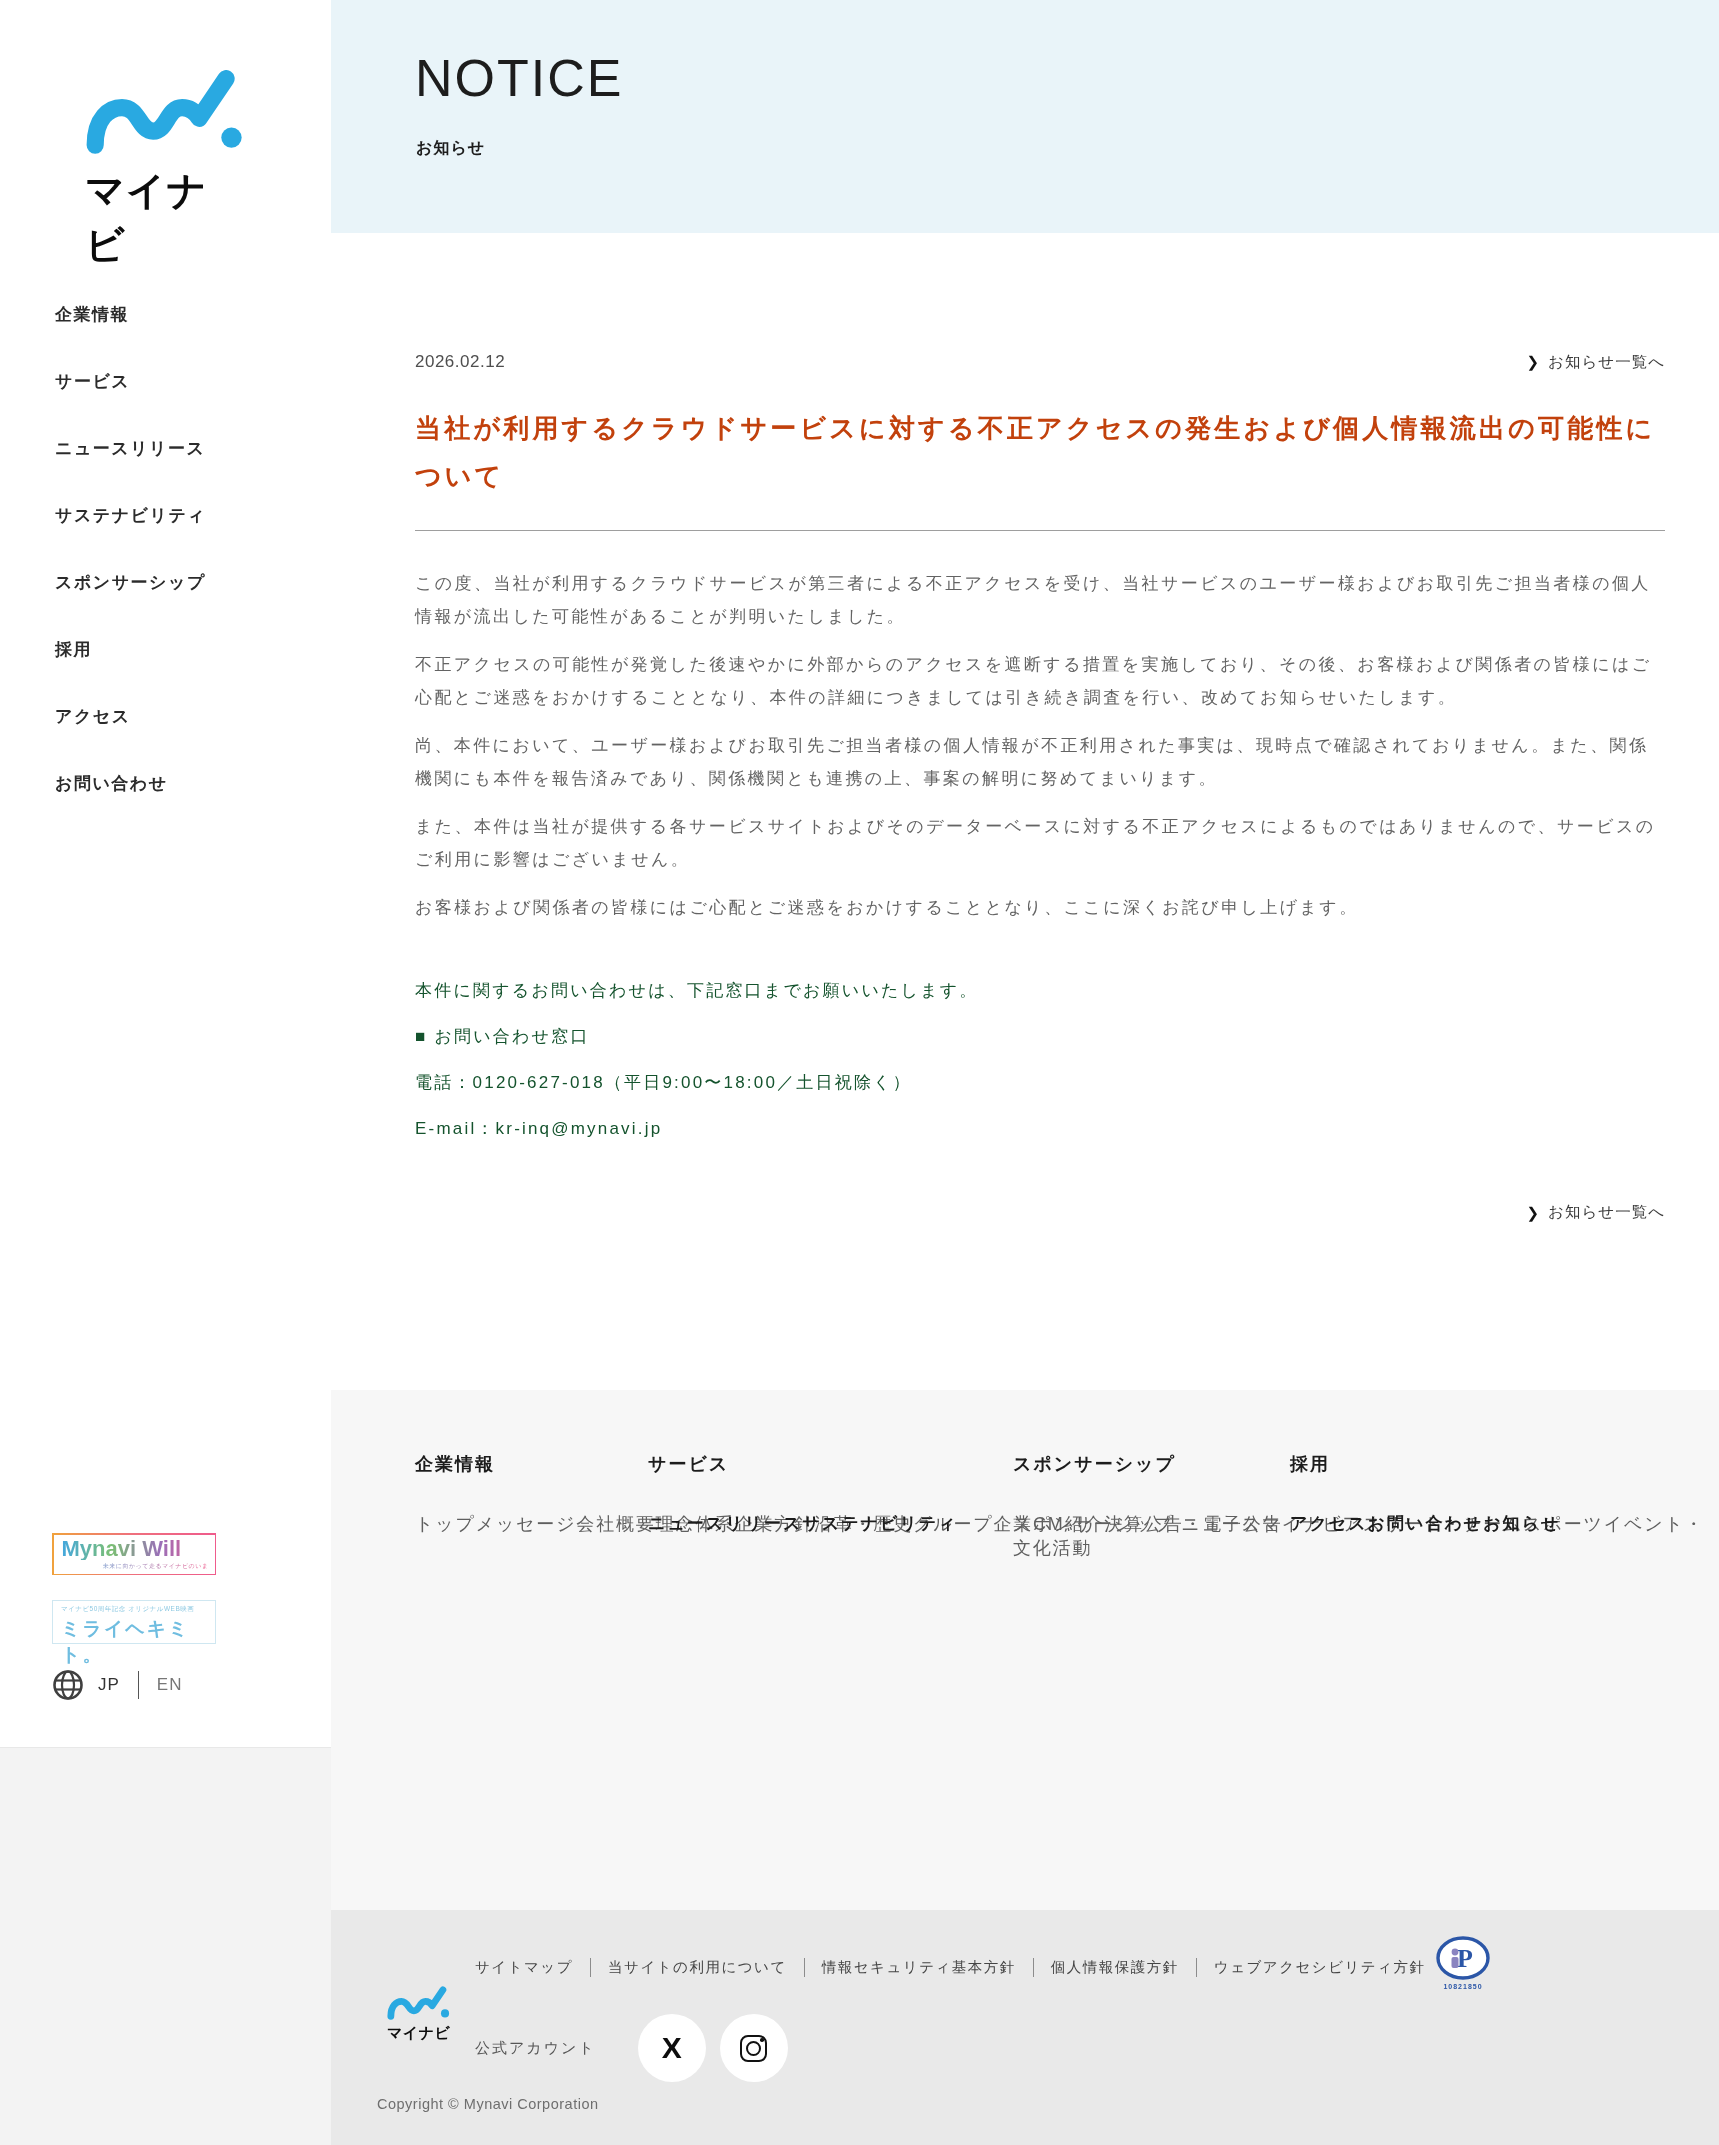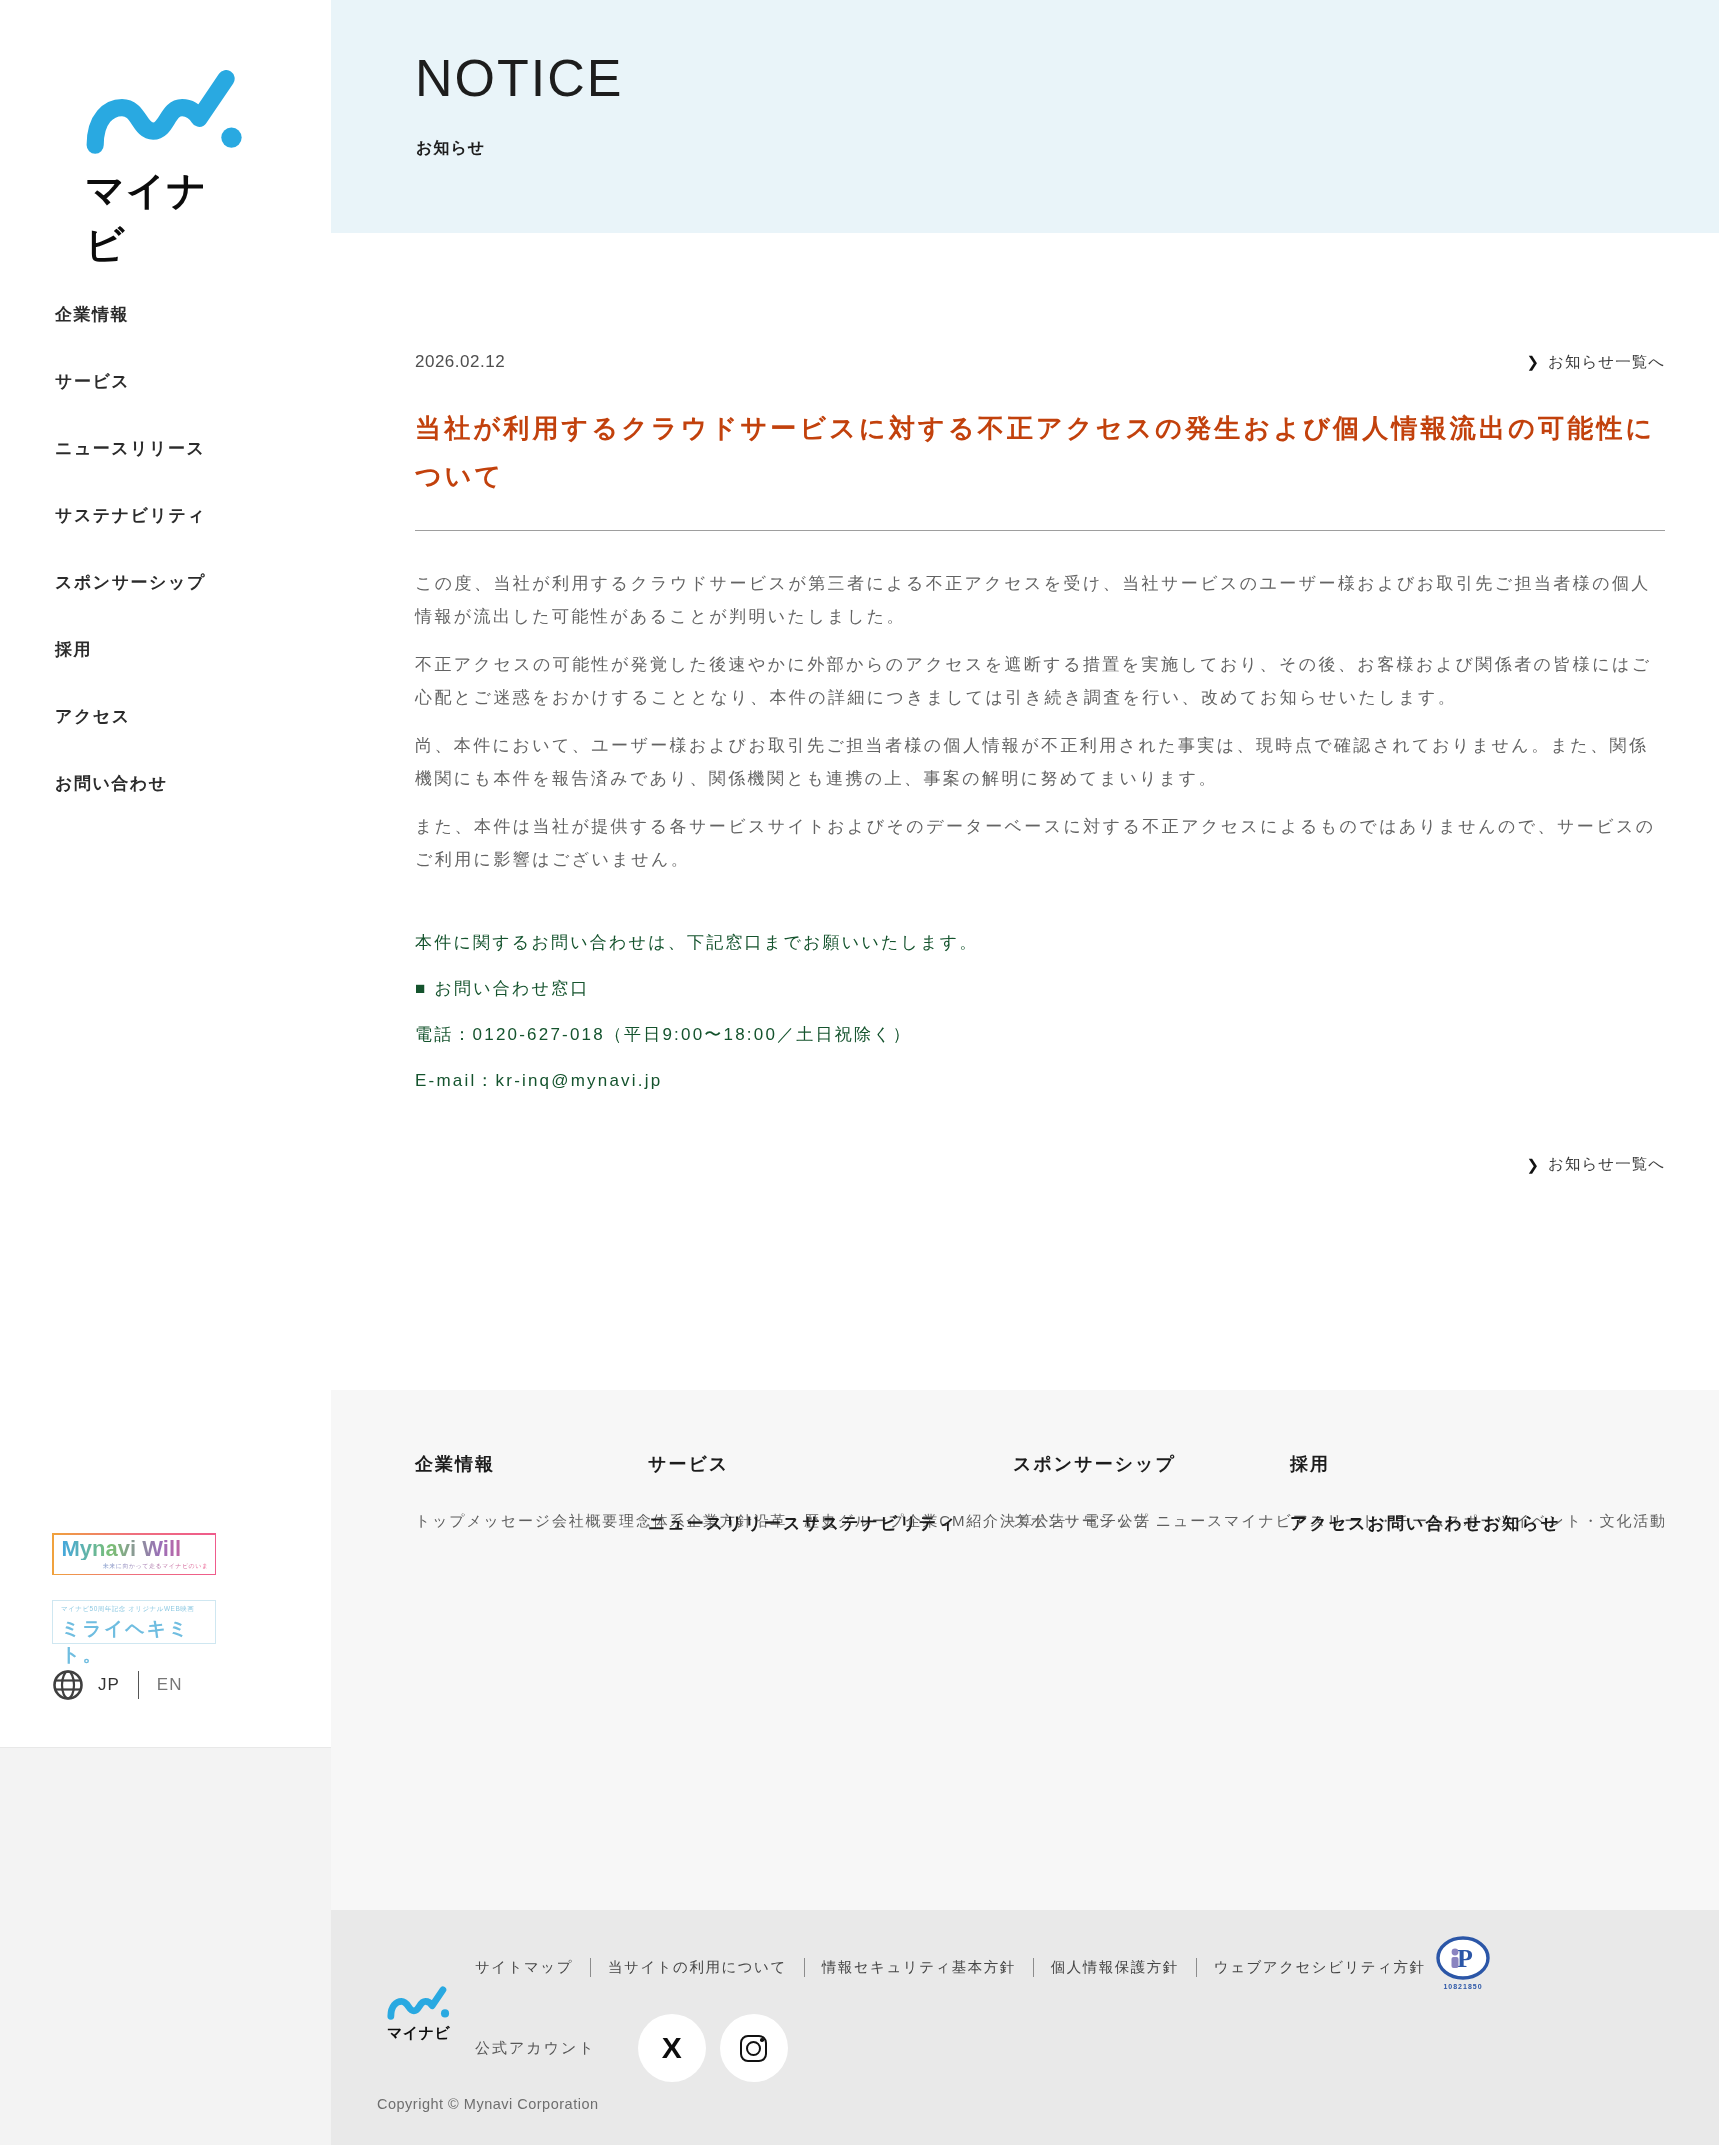--- a/index.html
+++ b/index.html
@@ -59,21 +59,21 @@
   .bottom-link-row { margin-top:60px; display:flex; justify-content:flex-end; }
 
   
   .footer-grey { position:absolute; left:331px; top:1390px; width:1388px; height:520px; background:#f7f7f7; }
   .left-grey { position:absolute; left:0; top:1747px; width:331px; height:398px; background:#f3f3f3; border-top:1px solid #e8e8e8; }
   .bottom-strip { position:absolute; left:331px; top:1910px; width:1388px; height:235px; background:#e9e9e9; }
 
   .fcol { position:absolute; top:62px; }
   .fcol-1 { left:84px; }  .fcol-2 { left:317px; }  .fcol-3 { left:682px; }  .fcol-4 { left:959px; }
   .fcol-head { font-size:18px; font-weight:700; color:#1c1c1c; letter-spacing:2px; margin-bottom:36px; cursor:pointer; }
-  .fcol .f-item { font-size:15px; color:#5f5f5f; letter-spacing:1.8px; cursor:pointer; }
+  .fcol .f-item { font-size:18px; color:#5f5f5f; letter-spacing:1.8px; cursor:pointer; }
   .fcol .f-major { font-size:17px; font-weight:700; color:#1c1c1c; letter-spacing:2px; margin-bottom:28px; cursor:pointer; }
 
   
   .f-logo { position:absolute; left:56px; top:76px; width:70px; cursor:pointer; }
   .f-logo svg { display:block; }
   .f-logo-text { font-size:15px; font-weight:800; color:#0c0c0c; letter-spacing:.5px; margin-top:2px; }
 
   .legal-row { position:absolute; left:144px; top:48px; display:flex; align-items:center; }
   .legal-link { font-size:14.5px; color:#454545; letter-spacing:1.5px; cursor:pointer; white-space:nowrap; }
   .legal-link + .legal-link { border-left:1px solid #8c8c8c; padding-left:17px; margin-left:17px; }
@@ -160,20 +160,21 @@
   </div>
 
   <h1 class="title">当社が利用するクラウドサービスに対する不正アクセスの発生および個人情報流出の可能性について</h1>
   <div class="divider"></div>
 
   <div class="body-text">
       <p>この度、当社が利用するクラウドサービスが第三者による不正アクセスを受け、当社サービスのユーザー様およびお取引先ご担当者様の個人情報が流出した可能性があることが判明いたしました。</p>
       <p>不正アクセスの可能性が発覚した後速やかに外部からのアクセスを遮断する措置を実施しており、その後、お客様および関係者の皆様にはご心配とご迷惑をおかけすることとなり、本件の詳細につきましては引き続き調査を行い、改めてお知らせいたします。</p>
       <p>尚、本件において、ユーザー様およびお取引先ご担当者様の個人情報が不正利用された事実は、現時点で確認されておりません。また、関係機関にも本件を報告済みであり、関係機関とも連携の上、事案の解明に努めてまいります。</p>
       <p>また、本件は当社が提供する各サービスサイトおよびそのデーターベースに対する不正アクセスによるものではありませんので、サービスのご利用に影響はございません。</p>
+      <p>お客様および関係者の皆様にはご心配とご迷惑をおかけすることとなり、ここに深くお詫び申し上げます。</p>
     </div>
 
   <div class="contact">
     <p>本件に関するお問い合わせは、下記窓口までお願いいたします。</p>
     <p>■ お問い合わせ窓口</p>
     <p>電話：0120-627-018（平日9:00〜18:00／土日祝除く）</p>
     <p>E-mail：kr-inq@mynavi.jp</p>
   </div>
 
   <div class="bottom-link-row">

